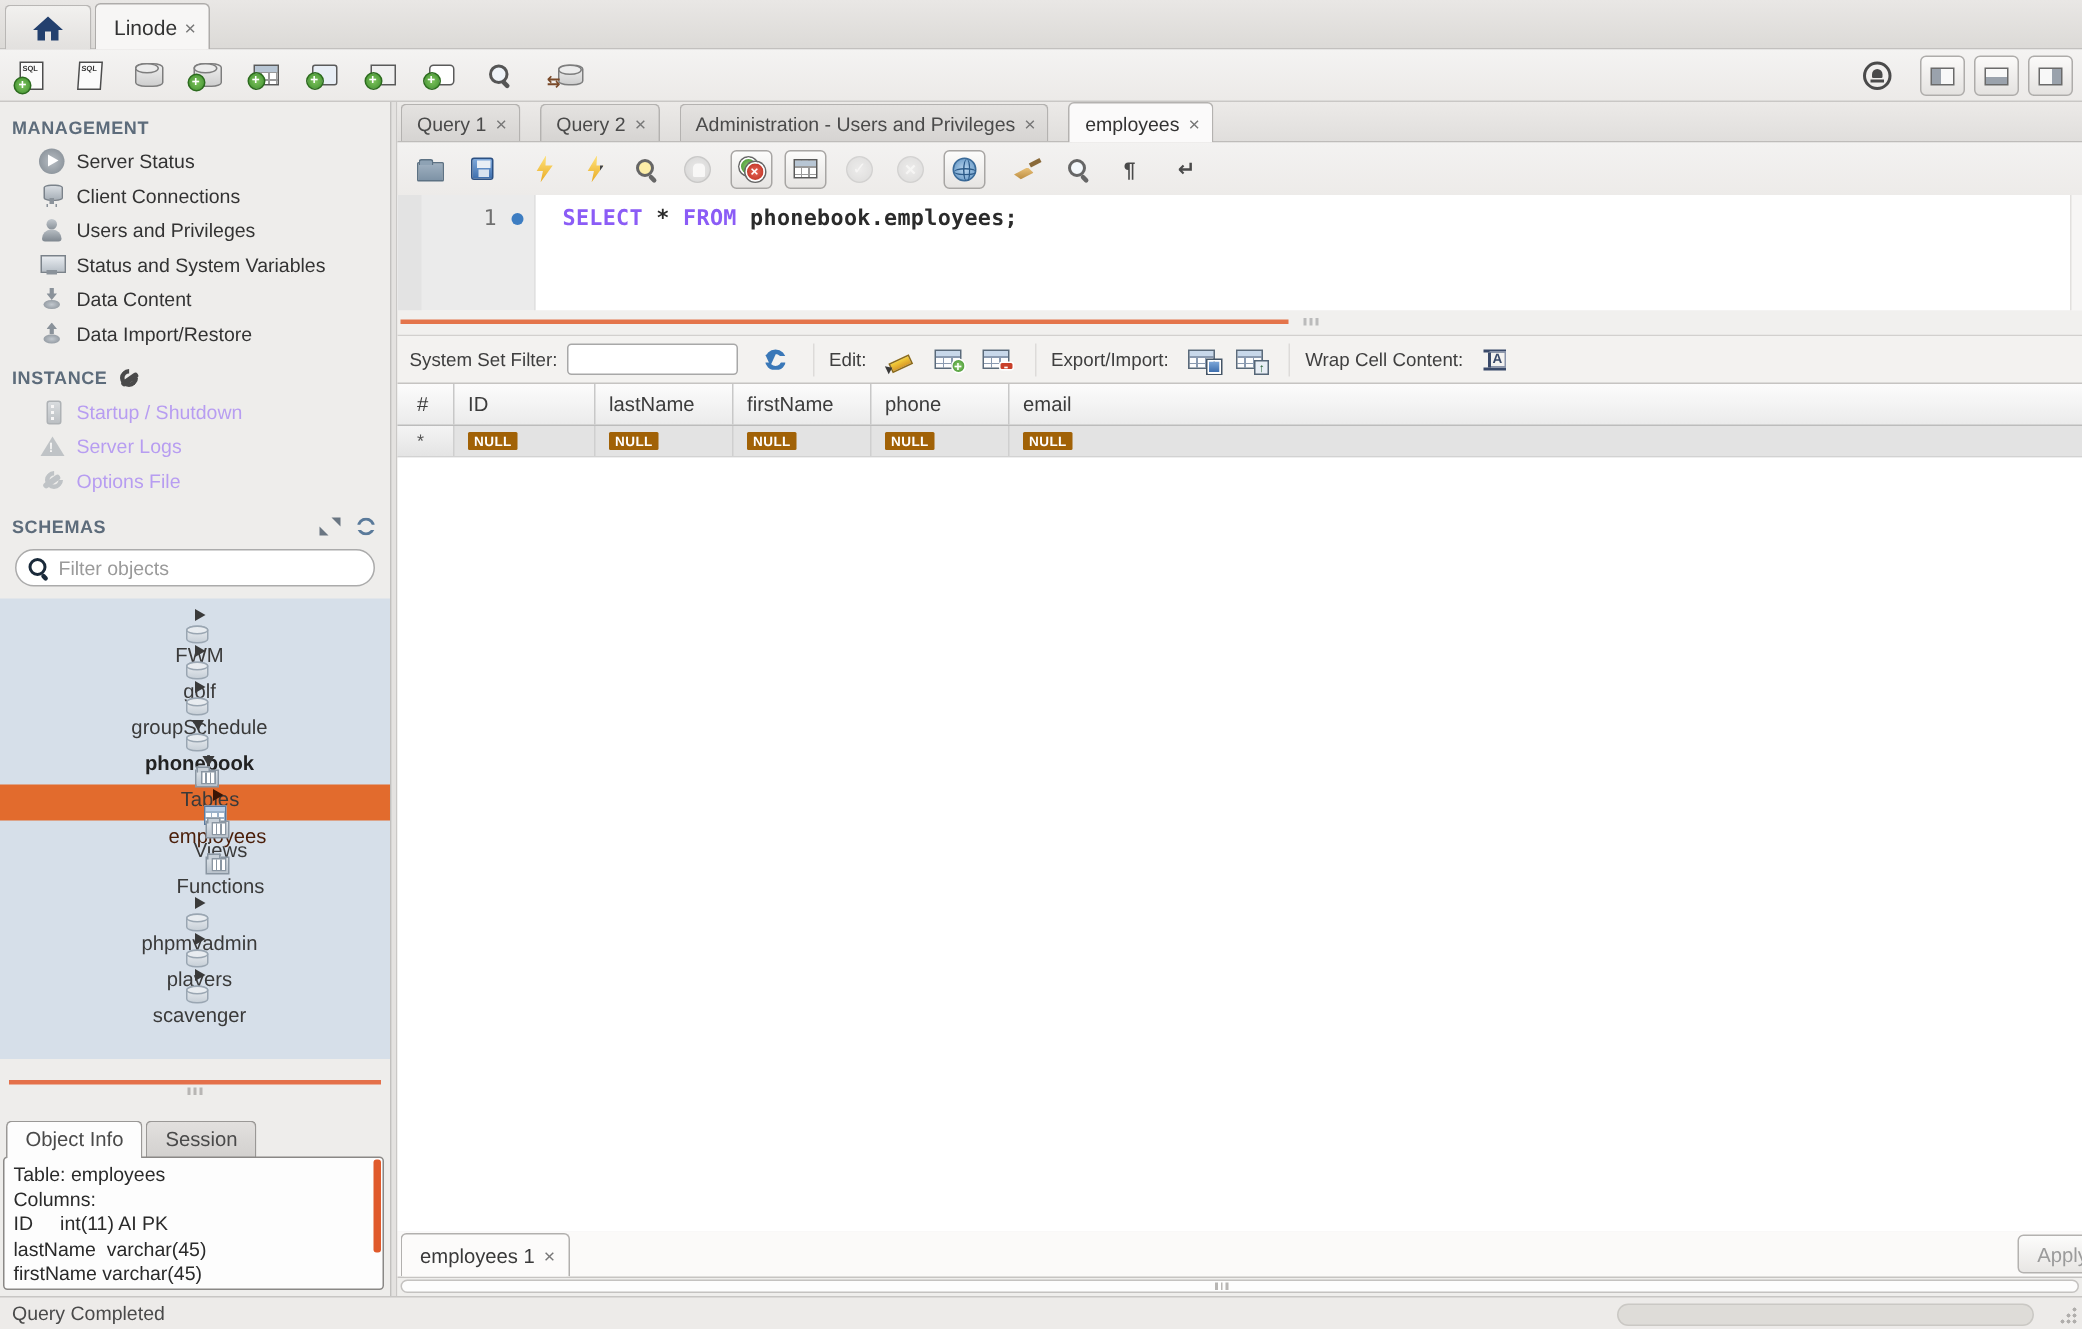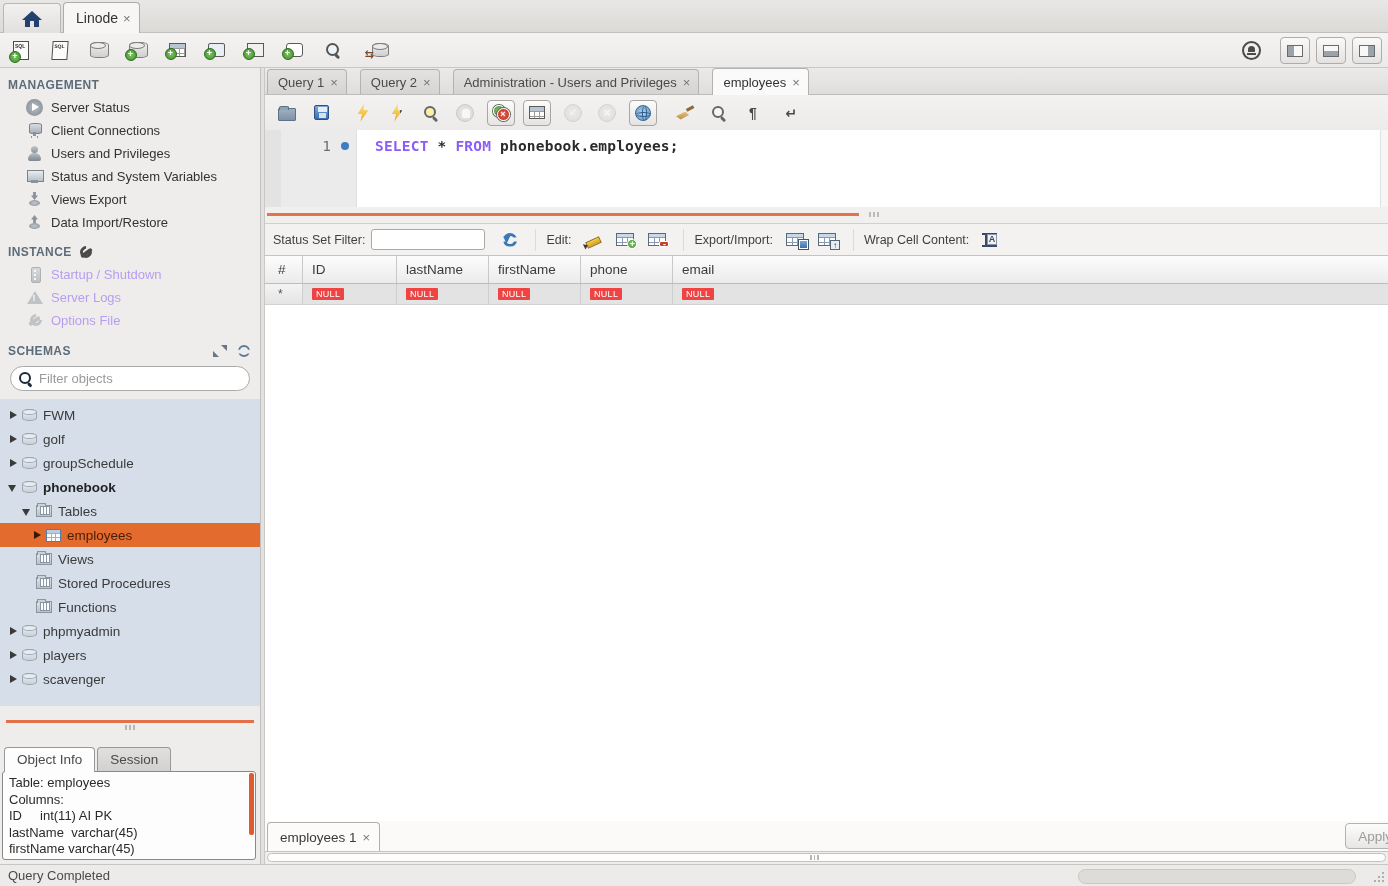--- a/index.html
+++ b/index.html
@@ -136,21 +136,21 @@
   .sh-refresh::before { content:""; position:absolute; inset:1px 2px; border:2.5px solid #5a7a9a; border-radius:50%; clip-path:polygon(0 0,100% 0,100% 40%,0 40%,0 100%,100% 100%,100% 70%,0 70%); }
 
   .filter-box { margin:2px 10px 8px 10px; height:25px; background:#fff; border:1px solid #ababab; border-radius:13px; display:flex; align-items:center; padding:0 8px; gap:6px; }
   .filter-box input { border:none; outline:none; flex:1; font-size:13px; color:#a21caf; background:transparent; font-family:inherit; }
   .filter-box input::placeholder { color:#9a9a9a; }
   .i-magdark { position:relative; width:14px; height:14px; flex:none; }
   .i-magdark::before { content:""; position:absolute; left:0; top:0; width:8px; height:8px; border:2.5px solid #1a2a3a; border-radius:50%; }
   .i-magdark::after { content:""; position:absolute; left:10px; top:10px; width:5px; height:3px; background:#1a2a3a; transform:rotate(45deg); transform-origin:0 0; border-radius:2px; }
 
   .tree { background:#d6dfe9; flex:1; padding-top:4px; overflow:hidden; position:relative; }
-  .trow { height:24px; display:flex; align-items:center; cursor:pointer; }
+  .trow { height:24px; display:flex; align-items:center; cursor:pointer;flex-direction:column; }
   .arrow { width:14px; flex:none; position:relative; height:14px; }
   .arrow.r::before { content:""; position:absolute; left:4px; top:3px; border-left:7px solid #3a3a3a; border-top:4.5px solid transparent; border-bottom:4.5px solid transparent; }
   .arrow.d::before { content:""; position:absolute; left:2px; top:5px; border-top:7px solid #3a3a3a; border-left:4.5px solid transparent; border-right:4.5px solid transparent; }
   .lvl0 { padding-left:6px; } .lvl1 { padding-left:20px; } .lvl2 { padding-left:30px; }
   .s-db { position:relative; width:15px; height:12px; border:1px solid #9aa6b2; border-radius:7px/3px; background:linear-gradient(#eef1f4,#c8d0d8); margin:0 6px 0 2px; flex:none; }
   .s-db::before { content:""; position:absolute; top:-1px; left:-1px; width:13px; height:4px; border:1px solid #9aa6b2; border-radius:50%; background:#e8ecf0; }
   .s-fold { position:relative; width:16px; height:12px; background:linear-gradient(#dde3e9,#b8c2cc); border:1px solid #8a96a2; margin:0 6px 0 2px; flex:none; }
   .s-fold::before { content:""; position:absolute; top:-3px; left:0; width:7px; height:3px; background:#c8d0d8; border:1px solid #8a96a2; border-bottom:none; }
   .s-fold::after { content:""; position:absolute; right:1px; bottom:1px; width:8px; height:7px; background:repeating-linear-gradient(to right,#fff 0 2px,#8a96a2 2px 3px), #fff; border:1px solid #8a96a2; }
   .s-tbl { position:relative; width:15px; height:13px; border:1px solid #5a7aa0; background:
@@ -207,21 +207,21 @@
   .grid-header { height:28px; display:flex; background:linear-gradient(#fcfcfc,#ebebeb); border-bottom:1px solid #bcbcbc; }
   .gh-cell { border-right:1px solid #c8c8c8; display:flex; align-items:center; padding-left:9px; font-size:13.5px; color:#3c3c3c; }
   .gh-hash { width:38px; padding-left:13px; }
   .gh-id { width:94px; } .gh-ln { width:92px; } .gh-fn { width:92px; } .gh-ph { width:92px; }
   .gh-em { flex:1; border-right:none; }
   .null-row { height:21px; display:flex; background:#e3e3e3; border-bottom:1px solid #d2d2d2; }
   .nr-cell { border-right:1px solid #cfcfcf; display:flex; align-items:center; padding-left:9px; }
   .nr-hash { width:38px; background:linear-gradient(#f4f4f4,#e4e4e4); color:#555; padding-left:13px; font-size:12px; }
   .nr-id { width:94px; } .nr-ln { width:92px; } .nr-fn { width:92px; } .nr-ph { width:92px; }
   .nr-em { flex:1; border-right:none; }
-  .null-badge { background:#ef4444; color:#fff; font-size:9px; font-weight:normal; padding:1.5px 4px; border-radius:1px; letter-spacing:.3px; line-height:1; }
+  .null-badge { background:#a16207; color:#fff; font-size:9px; font-weight:bold; padding:1.5px 4px; border-radius:1px; letter-spacing:.3px; line-height:1; }
 
   .grid-body { flex:1; background:#fff; position:relative; }
 
   .bottom-tabs { height:31px; position:relative; border-bottom:1px solid #c6c4c2; background:#fbfaf9; }
   .btab { position:absolute; left:2px; bottom:0px; height:29px; padding:0 9px 0 12px; background:#fcfbfa; border:1px solid #b2b0ae; border-bottom:none; border-radius:4px 4px 0 0; display:flex; align-items:center; gap:6px; font-size:13.5px; color:#3a3a3a; }
   .apply-btn { position:absolute; right:-17px; top:2px; height:26px; padding:0 12px; border:1px solid #b4b2b0; border-radius:4px; background:linear-gradient(#fcfcfb,#e8e6e4); color:#9b9b9b; font-size:13.5px; display:flex; align-items:center; }
   .hscroll { height:12px; background:#efeeec; position:relative; }
   .hs-track { position:absolute; left:2px; right:2px; top:1px; height:9px; background:#fdfdfd; border:1px solid #c4c2c0; border-radius:5px; }
   .hs-grip { position:absolute; left:545px; top:3px; display:flex; gap:2px; }
   .hs-grip i { width:1.5px; height:5px; background:#b8b6b4; }
@@ -321,21 +321,21 @@
       <div class="nav-item">
           <span class="mi mi-user"></span>
           <span>Users and Privileges</span>
         </div>
       <div class="nav-item">
           <span class="mi mi-sysvar"></span>
           <span style="white-space:nowrap">Status and System Variables</span>
         </div>
       <div class="nav-item">
           <span class="mi mi-export"></span>
-          <span>Views Export</span>
+          <span>Data Content</span>
         </div>
       <div class="nav-item">
           <span class="mi mi-import"></span>
           <span>Data Import/Restore</span>
         </div>
 
       <div class="sect-title">
           <span>INSTANCE</span>
           <span class="mi mi-wrench dark" style="width:15px;height:15px"></span>
         </div>
@@ -391,24 +391,20 @@
             <span class="tlabel">Tables</span>
           </div>
         <div class="trow lvl2 sel">
             <span class="arrow r"></span>
             <span class="s-tbl"></span>
             <span class="tlabel">employees</span>
           </div>
         <div class="trow lvl1" style="padding-left:34px">
             <span class="s-fold"></span>
             <span class="tlabel">Views</span>
-          </div>
-        <div class="trow lvl1" style="padding-left:34px">
-            <span class="s-fold"></span>
-            <span class="tlabel">Stored Procedures</span>
           </div>
         <div class="trow lvl1" style="padding-left:34px">
             <span class="s-fold"></span>
             <span class="tlabel">Functions</span>
           </div>
         <div class="trow lvl0">
             <span class="arrow r"></span>
             <span class="s-db"></span>
             <span class="tlabel">phpmyadmin</span>
           </div>
@@ -531,21 +527,21 @@
       <div class="divzone">
         <div class="orange-bar"></div>
         <div class="dz-grip">
             <i></i>
             <i></i>
             <i></i>
           </div>
       </div>
 
       <div class="results-toolbar">
-        <span class="rt-label">Status Set Filter:</span>
+        <span class="rt-label">System Set Filter:</span>
         <input class="rt-input" type="text" value="" style="">
         <span class="rt-ico">
             <span class="i-refresh"></span>
           </span>
         <span class="rt-sep"></span>
         <span class="rt-label">Edit:</span>
         <span class="rt-ico">
             <span class="i-pencil"></span>
           </span>
         <span class="rt-ico">

